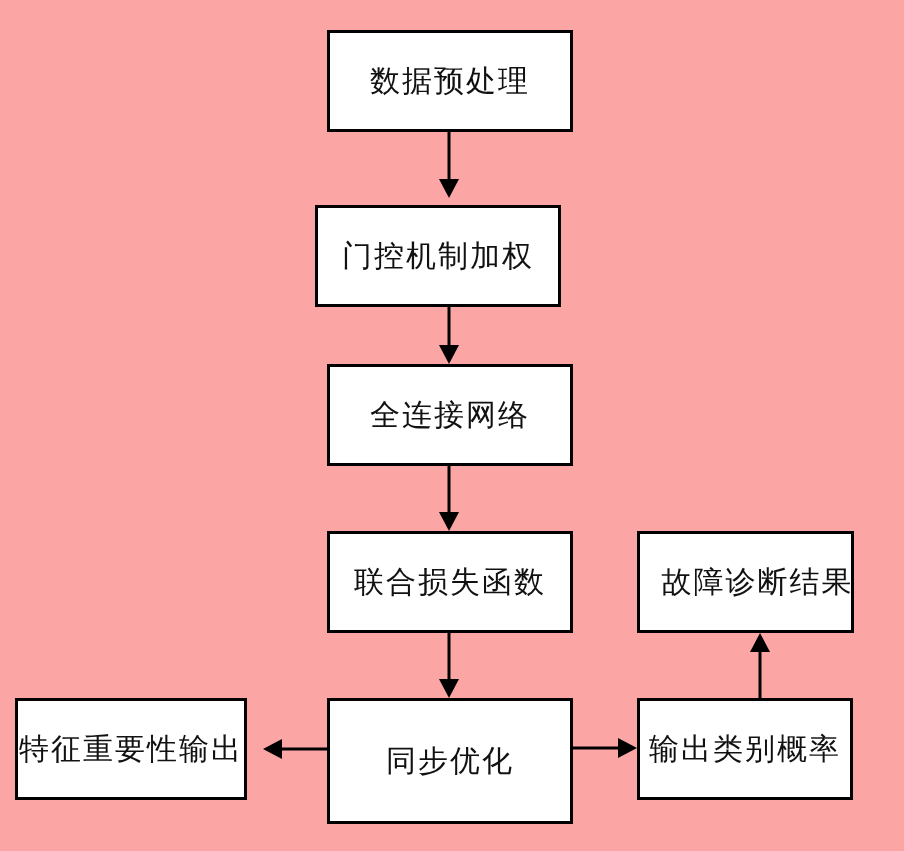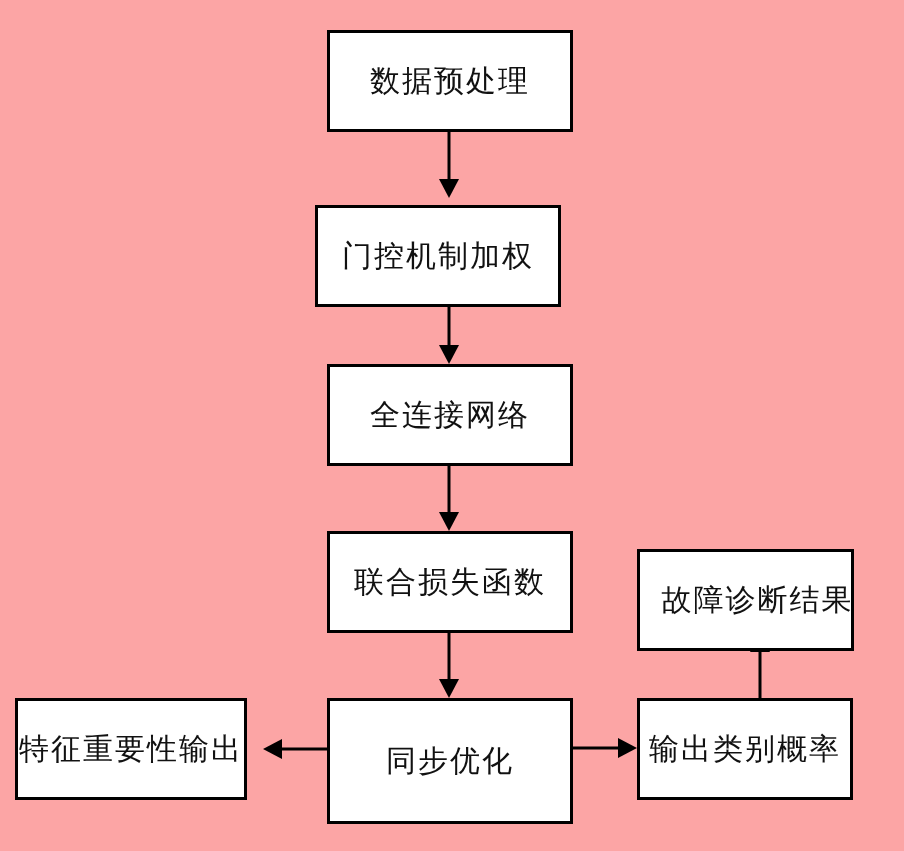--- a/index.html
+++ b/index.html
@@ -35,21 +35,21 @@
   }
   
   .n-preprocess { left: 327px; top: 30px;  width: 246px; height: 102px; }
   .n-gate       { left: 315px; top: 198px; width: 246px; height: 102px; margin-top: 7px; }
   .n-fc         { left: 327px; top: 364px; width: 246px; height: 102px; }
   .n-loss       { left: 327px; top: 531px; width: 246px; height: 102px; }
   .n-sync       { left: 327px; top: 698px; width: 246px; height: 126px; }
   
   .n-feature    { left: 15px;  top: 698px; width: 232px; height: 102px; }
   .n-classprob  { left: 637px; top: 698px; width: 216px; height: 102px; text-align: right; }
-  .n-diagnosis  { left: 637px; top: 549px; width: 217px; height: 102px; padding-left: 24px; }
+  .n-diagnosis  { left: 637px; top: 531px; width: 217px; height: 102px; padding-left: 24px; }
   svg.arrow-layer {
     position: absolute;
     left: 0;
     top: 0;
   }
 </style>
 </head>
 <body>
 
 <div class="canvas">

